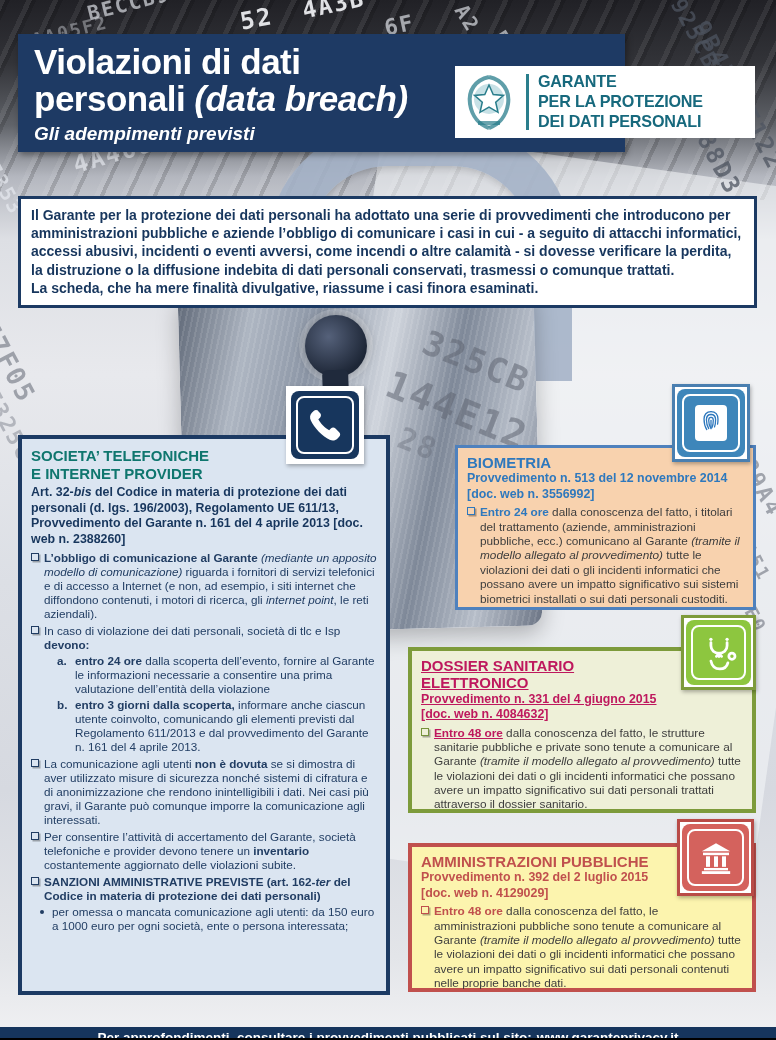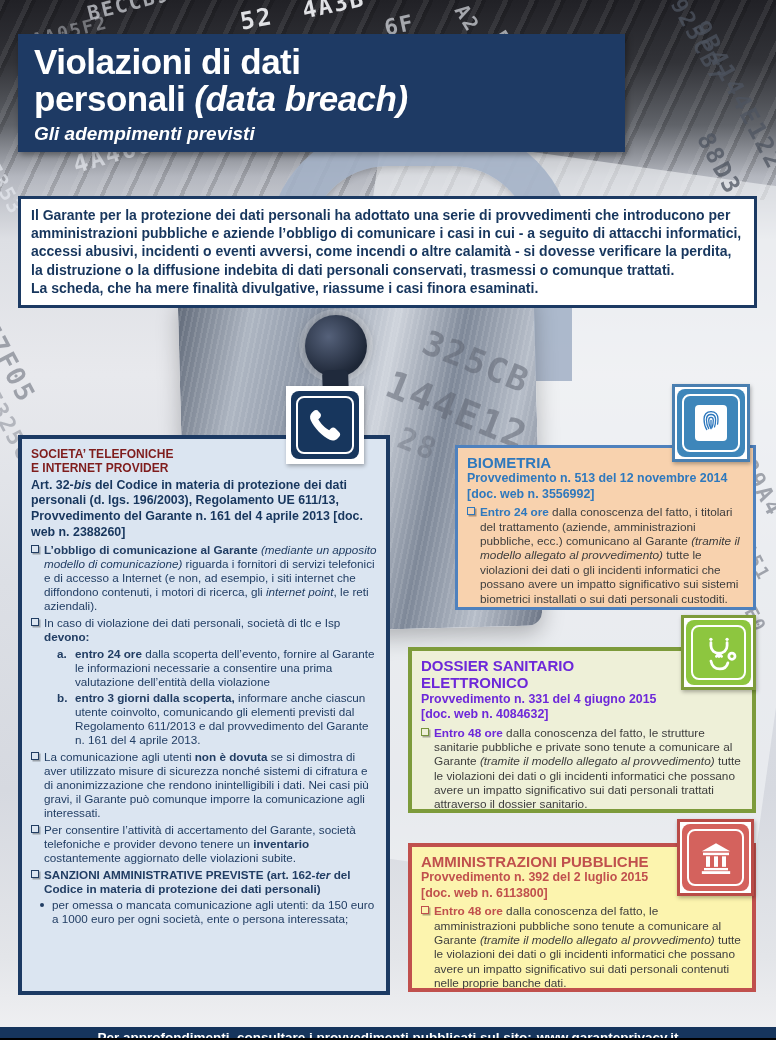--- a/index.html
+++ b/index.html
@@ -43,37 +43,37 @@
   .logo-text{color:#17697d;font-weight:bold;font-size:17px;line-height:1.18;letter-spacing:-.2px;
       transform:scaleX(.95);transform-origin:left center;white-space:nowrap;}
   
   .intro-box{position:absolute;left:18px;top:196px;width:739px;height:112px;z-index:3;box-sizing:border-box;
       background:#fff;border:3px solid #1c3a63;padding:7px 10px;color:#17365d;font-weight:bold;
       font-size:14px;line-height:1.3;}
   
   .panel{position:absolute;z-index:3;box-sizing:border-box;}
   .telco{left:18px;top:435px;width:372px;height:560px;background:#dbe5f1;border:4px solid #1c3a63;
       padding:8px 9px 6px 9px;color:#213d63;}
-  .telco-title{font-size:12px;font-weight:bold;color:#7f1d1d;line-height:1.2;}
+  .telco-title{font-size:15px;font-weight:bold;color:#0f766e;line-height:1.2;}
   .law{font-size:12.4px;font-weight:bold;line-height:1.26;margin-top:2px;color:#17365d;}
   .blist{font-size:11.7px;line-height:1.2;margin-top:3px;}
   .li{display:flex;gap:5px;margin-top:3px;}
   .mk{flex:0 0 8px;width:8px;height:8px;margin-top:2px;border:1.4px solid currentColor;
       box-shadow:1.5px 1.5px 0 rgba(0,0,0,.3);box-sizing:border-box;}
   .li-body{flex:1;}
   .ab{display:flex;gap:5px;margin:2px 0 0 13px;}
   .ab-lab{flex:0 0 13px;font-weight:bold;}
   .dotli{display:flex;gap:8px;margin:2px 0 0 9px;}
   .mk2{flex:0 0 4px;width:4px;height:4px;border-radius:50%;background:currentColor;margin-top:5px;}
   .b{font-weight:bold;} .i{font-style:italic;} .bi{font-weight:bold;font-style:italic;}
   
   .bio{left:455px;top:445px;width:301px;height:165px;background:#f8d2ae;border:3px solid #4f81bd;padding:6px 9px;}
   .bio .panel-title,.bio .panel-sub,.bio .lead{color:#2e78bd;}
   .dos{left:408px;top:647px;width:348px;height:166px;background:#eef0d8;border:4px solid #7d9b3b;padding:6px 9px;}
-  .dos .panel-title,.dos .panel-sub,.dos .lead{color:#6d28d9;}
+  .dos .panel-title,.dos .panel-sub,.dos .lead{color:#be185d;text-decoration:underline;}
   .pa{left:408px;top:843px;width:348px;height:149px;background:#fcf4ae;border:4px solid #c0504d;padding:6px 9px;}
   .pa .panel-title,.pa .panel-sub,.pa .lead{color:#c0504d;}
   .panel-title{font-size:15px;font-weight:bold;line-height:1.15;}
   .panel-sub{font-size:12.4px;font-weight:bold;line-height:1.25;}
   .panel-body{font-size:11.8px;line-height:1.22;color:#3d3d3d;margin-top:2px;}
   .lead{font-weight:bold;}
   .bio .mk{color:#2e78bd;} .dos .mk{color:#76923c;} .pa .mk{color:#c0504d;}
   
   .tile{position:absolute;z-index:4;box-sizing:border-box;border:3px solid var(--edge);background:#fff;
       padding:2px;box-shadow:1px 2px 4px rgba(0,0,0,.3);}
@@ -125,20 +125,35 @@
   <span class="hx" style="left:757px;top:540px;font-size:18px;transform:rotate(62deg);">151</span>
   <span class="hx" style="left:753px;top:592px;font-size:18px;transform:rotate(62deg);">3E0</span>
   <span class="hx" style="left:744px;top:428px;font-size:22px;transform:rotate(62deg);">3589A4</span>
 
   <div class="header-box">
     <div class="title-line">Violazioni di dati</div>
     <div class="title-line"><span>personali </span><span class="i">(data breach)</span></div>
     <div class="subtitle">Gli adempimenti previsti</div>
   </div>
 
+  <div class="logo-box">
+    <svg width="56" height="58" viewBox="0 0 56 58">
+      <circle cx="28" cy="26" r="15" fill="#8fc3cd" opacity="0.5"></circle>
+      <path d="M28 4 C14 7 7 18 9 31 C11 44 19 52 28 55" fill="none" stroke="#2a7e8c" stroke-width="4" opacity="0.75"></path>
+      <path d="M28 4 C42 7 49 18 47 31 C45 44 37 52 28 55" fill="none" stroke="#2a7e8c" stroke-width="4" opacity="0.75"></path>
+      <polygon points="28,12 32.2,21.5 42.5,22.4 34.7,29.2 37,39.3 28,34 19,39.3 21.3,29.2 13.5,22.4 23.8,21.5" fill="#fff" stroke="#2a7e8c" stroke-width="1.5"></polygon>
+      <path d="M17 50 L39 50" stroke="#2a7e8c" stroke-width="4" opacity="0.7"></path>
+    </svg>
+    <div class="logo-divider"></div>
+    <div class="logo-text">
+      <div>GARANTE</div>
+      <div>PER LA PROTEZIONE</div>
+      <div>DEI DATI PERSONALI</div>
+    </div>
+  </div>
 
   <div class="intro-box">
     <div>Il Garante per la protezione dei dati personali ha adottato una serie di provvedimenti che introducono per amministrazioni pubbliche e aziende l’obbligo di comunicare i casi in cui - a seguito di attacchi informatici, accessi abusivi, incidenti o eventi avversi, come incendi o altre calamità - si dovesse verificare la perdita, la distruzione o la diffusione indebita di dati personali conservati, trasmessi o comunque trattati.</div>
     <div>La scheda, che ha mere finalità divulgative, riassume i casi finora esaminati.</div>
   </div>
 
   <div class="panel telco">
     <div class="telco-title">
       <div>SOCIETA’ TELEFONICHE</div>
       <div>E INTERNET PROVIDER</div>
@@ -210,21 +225,21 @@
         <span class="mk"></span>
         <div class="li-body"><span class="lead">Entro 48 ore</span><span> dalla conoscenza del fatto, le strutture sanitarie pubbliche e private sono tenute a comunicare al Garante </span><span class="i">(tramite il modello allegato al provvedimento)</span><span> tutte le violazioni dei dati o gli incidenti informatici che possano avere un impatto significativo sui dati personali trattati attraverso il dossier sanitario.</span></div>
       </div>
     </div>
   </div>
 
   <div class="panel pa">
     <div class="panel-title">AMMINISTRAZIONI PUBBLICHE</div>
     <div class="panel-sub">
       <div>Provvedimento n. 392 del 2 luglio 2015</div>
-      <div>[doc. web n. 6113800]</div>
+      <div>[doc. web n. 4129029]</div>
     </div>
     <div class="panel-body">
       <div class="li">
         <span class="mk"></span>
         <div class="li-body"><span class="lead">Entro 48 ore</span><span> dalla conoscenza del fatto, le amministrazioni pubbliche sono tenute a comunicare al Garante </span><span class="i">(tramite il modello allegato al provvedimento)</span><span> tutte le violazioni dei dati o gli incidenti informatici che possano avere un impatto significativo sui dati personali contenuti nelle proprie banche dati.</span></div>
       </div>
     </div>
   </div>
 
   <div class="tile phone-tile">

